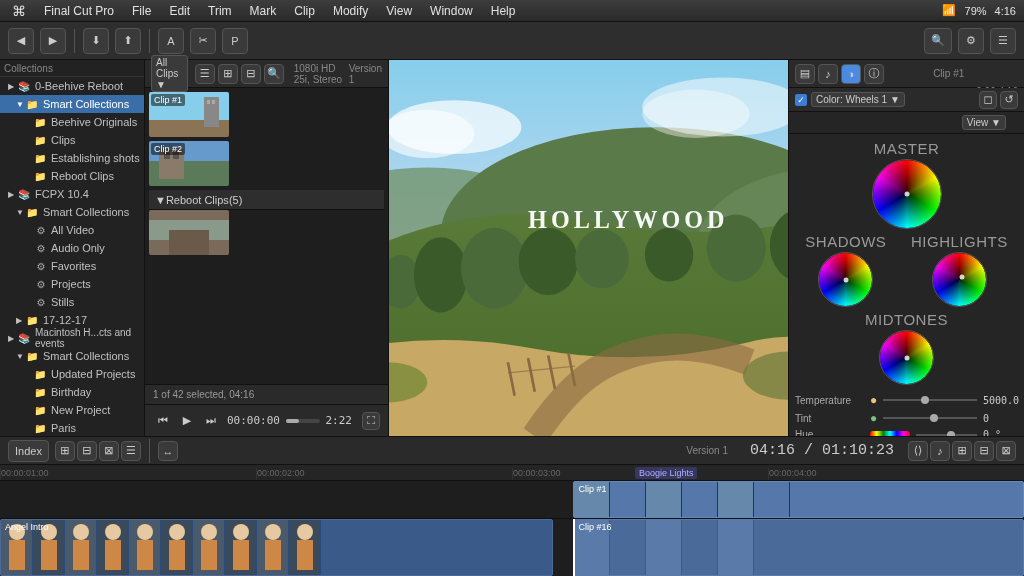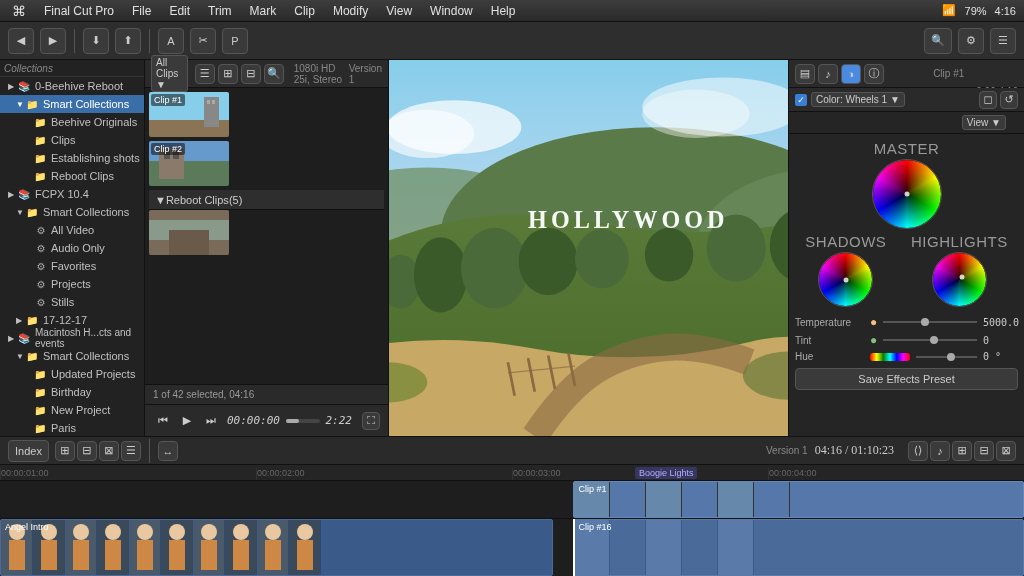--- a/index.html
+++ b/index.html
@@ -167,21 +167,21 @@
     }
     .preview-controls {
       height: 32px;
       background: #2a2a2a;
       display: flex;
       align-items: center;
       padding: 0 8px;
       gap: 6px;
       border-top: 1px solid #111;
     }
-    .timecode { font-family: monospace; font-size: 11px; color: #ccc; font-style: italic; }
+    .timecode { font-family: monospace; font-size: 11px; color: #ccc; }
     .progress-bar {
       flex: 1;
       height: 4px;
       background: #444;
       border-radius: 2px;
       position: relative;
     }
     .progress-fill {
       height: 100%;
       background: #aaa;
@@ -502,21 +502,21 @@
   <div class="toolbar-btn">P</div>
   <div class="toolbar-spacer"></div>
   <div class="toolbar-btn">🔍</div>
   <div class="toolbar-btn">⚙</div>
   <div class="toolbar-btn">☰</div>
 </div>
 
 <div class="main-layout">
 
   <div class="sidebar">
-    <div style="padding: 3px 4px 2px 4px; font-size: 10px; color: #888; border-bottom: 1px solid #333; font-style: italic;">Collections</div>
+    <div style="padding: 3px 4px 2px 4px; font-size: 10px; color: #888; border-bottom: 1px solid #333;">Collections</div>
 
     <div class="sidebar-item sidebar-indent-1">
       <span class="triangle">▶</span>
       <span class="sidebar-icon folder-icon">📚</span>
       <span>0-Beehive Reboot</span>
     </div>
     <div class="sidebar-item sidebar-indent-2 selected">
       <span class="triangle">▼</span>
       <span class="sidebar-icon smart-folder-icon">📁</span>
       <span>Smart Collections</span>
@@ -818,20 +818,29 @@
             <div class="color-wheel-label">HIGHLIGHTS</div>
             <div class="color-wheel color-wheel-small">
               <div class="wheel-gradient">
                 <div class="wheel-inner"></div>
                 <div class="wheel-center-dot" style="top:45%;left:55%;"></div>
               </div>
             </div>
           </div>
         </div>
 
+        <div class="color-wheel-item">
+          <div class="color-wheel-label">MIDTONES</div>
+          <div class="color-wheel color-wheel-small">
+            <div class="wheel-gradient">
+              <div class="wheel-inner"></div>
+              <div class="wheel-center-dot"></div>
+            </div>
+          </div>
+        </div>
       </div>
 
       <div style="margin-top:8px;">
         <div class="inspector-slider-row">
           <span class="inspector-slider-label">Temperature</span>
           <span style="color:#f0c080;font-size:12px;">●</span>
           <div class="inspector-slider">
             <div style="position:absolute;left:40%;top:-3px;width:8px;height:8px;background:#aaa;border-radius:50%;"></div>
           </div>
           <span class="inspector-slider-val">5000.0</span>
@@ -870,21 +879,21 @@
     <div style="display:flex;gap:2px;">
       <div class="toolbar-btn" style="min-width:20px;height:20px;padding:0;">⊞</div>
       <div class="toolbar-btn" style="min-width:20px;height:20px;padding:0;">⊟</div>
       <div class="toolbar-btn" style="min-width:20px;height:20px;padding:0;">⊠</div>
       <div class="toolbar-btn" style="min-width:20px;height:20px;padding:0;">☰</div>
     </div>
     <div class="toolbar-separator"></div>
     <div class="toolbar-btn" style="min-width:20px;height:20px;padding:0;">↔</div>
     <div class="toolbar-spacer"></div>
     <span style="font-size:10px;color:#888;">Version 1</span>
-    <span style="font-size:12px;color:#ccc;margin-left:1px;font-family:Liberation Serif, serif;">04:16 / 01:10:23</span>
+    <span style="font-size:15px;color:#ccc;margin-left:16px;font-family:Liberation Mono, monospace;">04:16 / 01:10:23</span>
     <div style="display:flex;gap:2px;margin-left:8px;">
       <div class="toolbar-btn" style="min-width:20px;height:20px;padding:0;">⟨⟩</div>
       <div class="toolbar-btn" style="min-width:20px;height:20px;padding:0;">♪</div>
       <div class="toolbar-btn" style="min-width:20px;height:20px;padding:0;">⊞</div>
       <div class="toolbar-btn" style="min-width:20px;height:20px;padding:0;">⊟</div>
       <div class="toolbar-btn" style="min-width:20px;height:20px;padding:0;">⊠</div>
     </div>
   </div>
 
   <div class="timeline-ruler">

